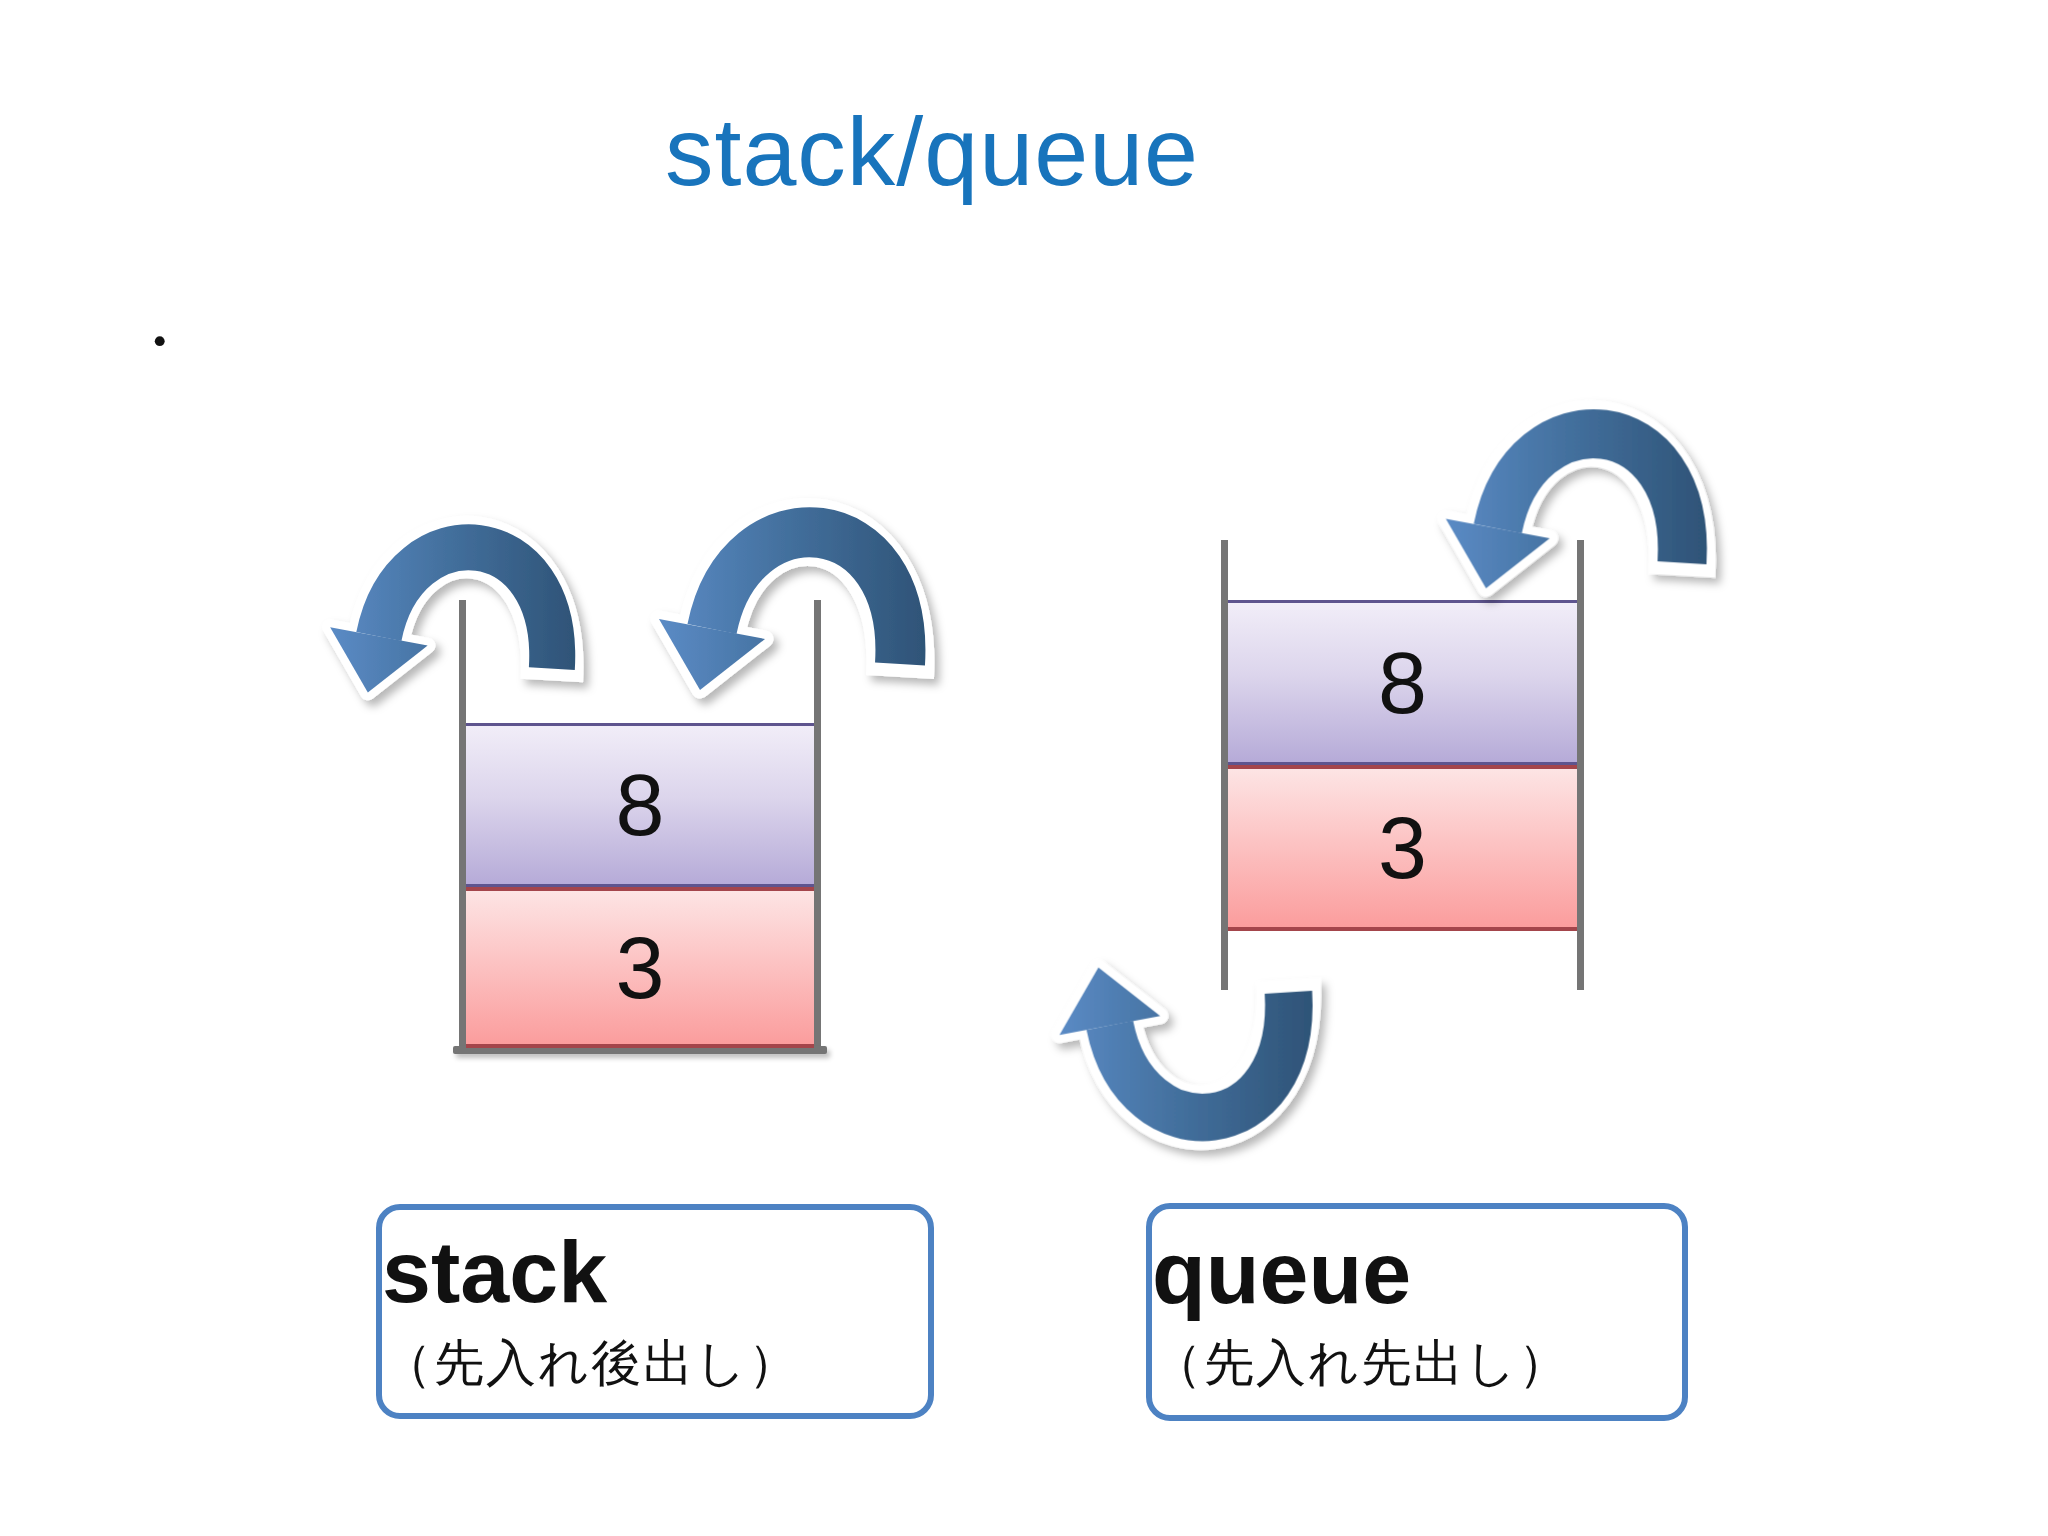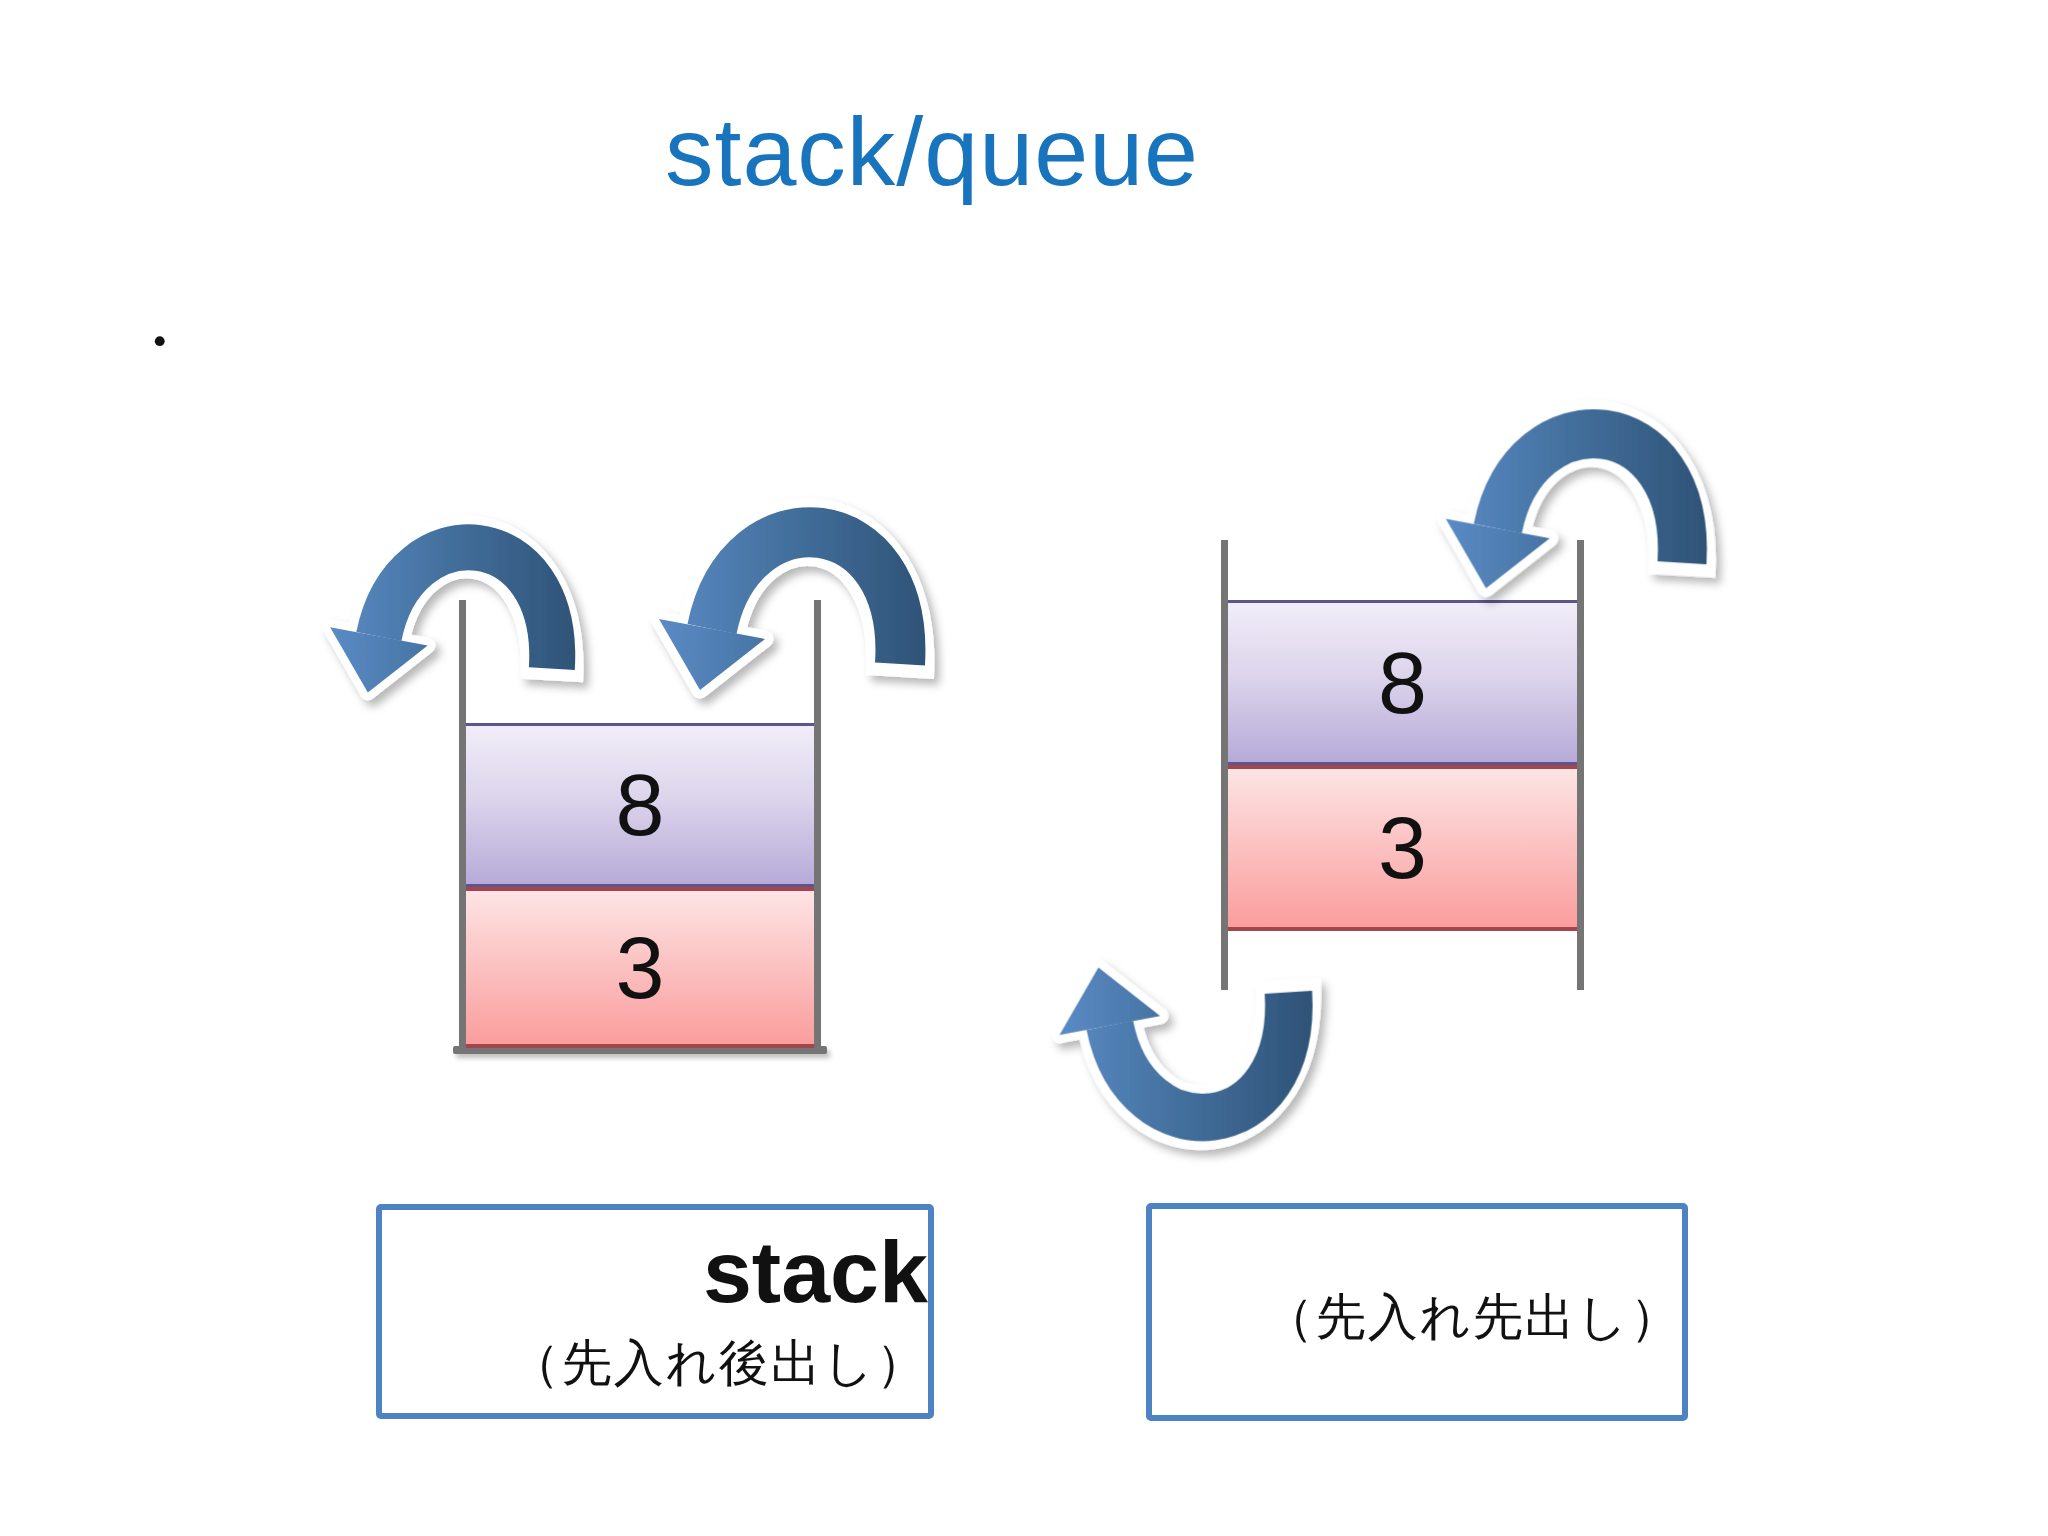--- a/index.html
+++ b/index.html
@@ -76,23 +76,23 @@
     width: 2048px; height: 1536px;
     z-index: 5;
     pointer-events: none;
   }
 
   
   .label-box {
     position: absolute;
     background: #ffffff;
     border: 6px solid #4D82C3;
-    border-radius: 5px;
+    border-radius: 24px;
     display: flex; flex-direction: column;
-    align-items: flex-end; justify-content: center;
+    align-items: flex-start; justify-content: center;
     z-index: 4;
     color: #111111;
   }
   .stack-label-box { left: 376px;  top: 1204px; width: 546px; height: 203px; }
   .queue-label-box { left: 1146px; top: 1203px; width: 530px; height: 206px; }
   .label-name    { font-size: 88px; font-weight: 700; line-height: 1.05; }
   .label-reading { font-size: 50px; margin-top: 11px; letter-spacing: 2px; }
 </style>
 </head>
 <body>
@@ -147,14 +147,15 @@
     <use href="#arch-arrow" transform="translate(1435,362) scale(0.98)"></use>
     <use href="#arch-arrow" transform="translate(1049,1187) scale(0.95,-0.95)"></use>
   </g>
 </svg>
 
 <div class="label-box stack-label-box">
   <div class="label-name">stack</div>
   <div class="label-reading">（先入れ後出し）</div>
 </div>
 <div class="label-box queue-label-box">
+  <div class="label-name">queue</div>
   <div class="label-reading">（先入れ先出し）</div>
 </div>
 
 </body></html>

